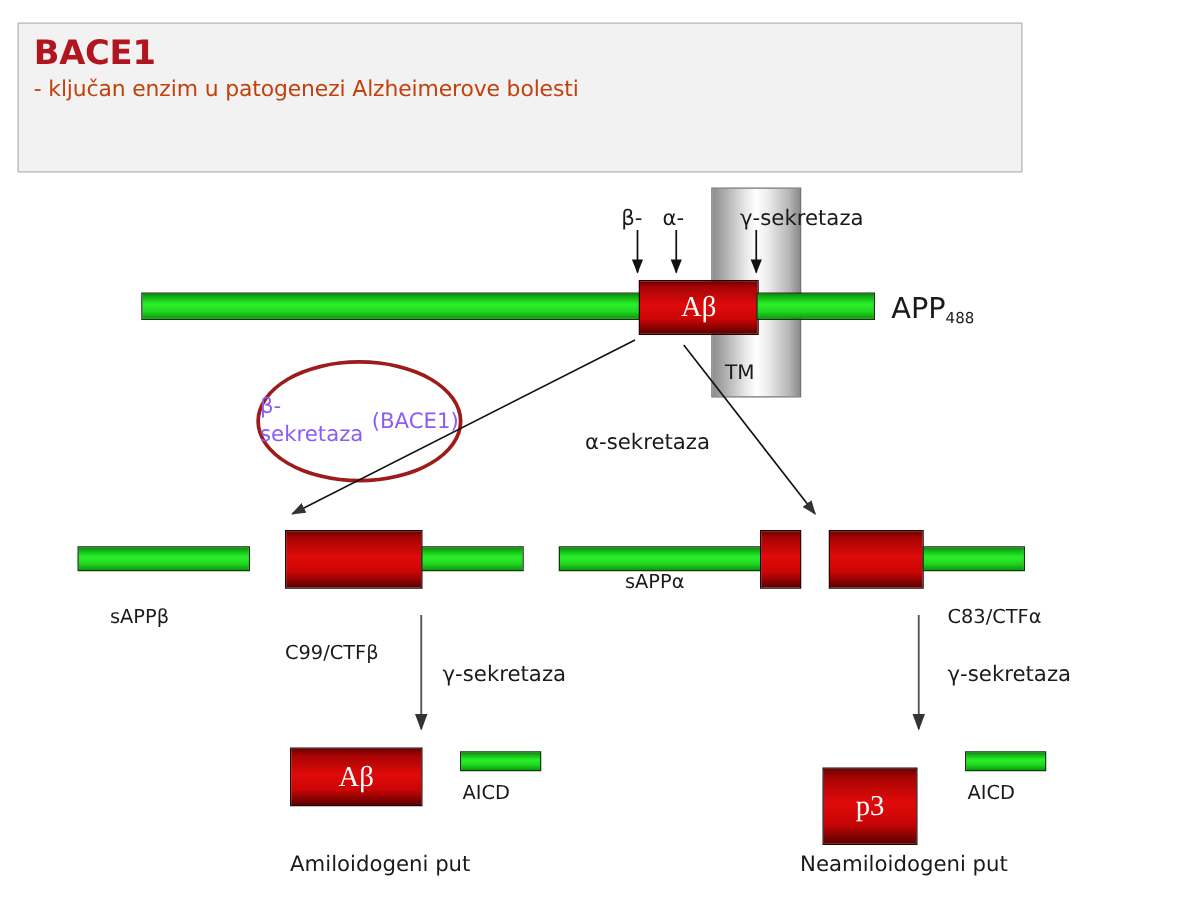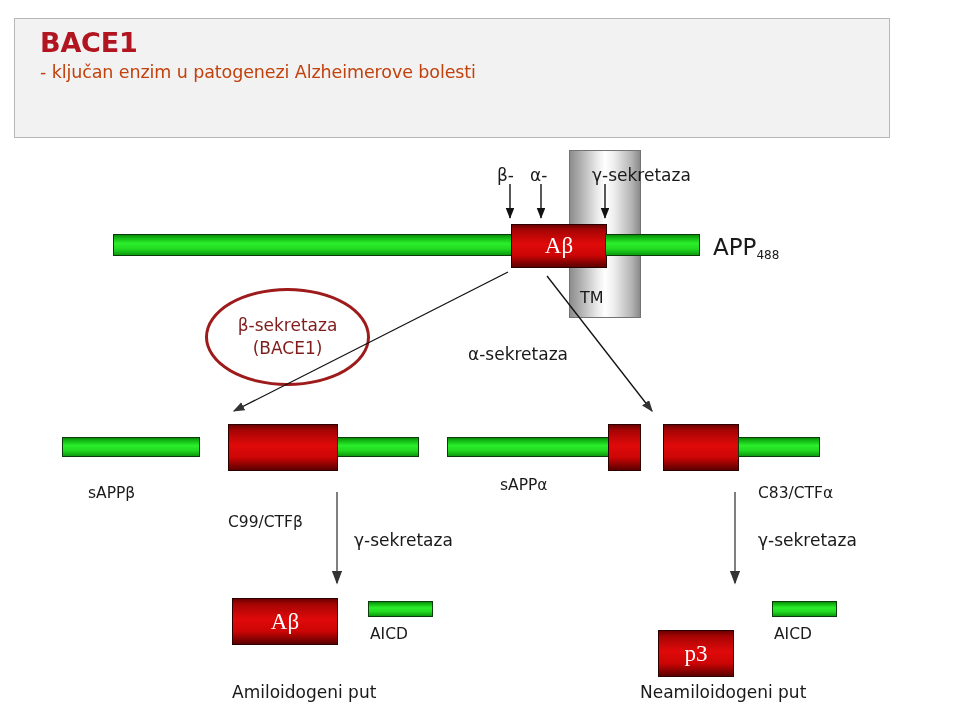--- a/index.html
+++ b/index.html
@@ -14,26 +14,26 @@
     overflow: hidden;
     font-family: "DejaVu Sans", sans-serif;
     color: #111111;
   }
 
   
   .header-box {
     position: absolute;
     left: 14px;
     top: 18px;
-    width: 876px;
+    width: 804px;
     height: 120px;
     background: #f2f2f2;
     border: 1px solid #b7b7b7;
     box-sizing: border-box;
-    padding: 8px 14px 0 25px;
+    padding: 8px 14px 0 12px;
   }
   .header-title {
     color: #b01520;
     font-family: "DejaVu Sans", sans-serif;
     font-weight: bold;
     font-size: 27px;
     line-height: 32px;
     letter-spacing: -0.2px;
   }
   .header-line {
@@ -79,26 +79,26 @@
     color: #1a1a1a;
     white-space: nowrap;
   }
   .label-sm { font-size: 15.5px; }
   .oval {
     position: absolute;
     border: 3px solid #9e1b1b;
     border-radius: 50%;
     box-sizing: border-box;
     display: flex;
-    flex-direction: column;
+    flex-direction: row;
     align-items: center;
     justify-content: center;
     line-height: 23px;
     font-size: 17px;
-    color: #7f1d1d;
+    color: #8b5cf6;
   }
   svg.overlay {
     position: absolute;
     left: 0; top: 0;
     width: 960px; height: 720px;
     pointer-events: none;
   }
   .sub { font-size: 12px; vertical-align: -4px; }
 </style>
 </head>
@@ -133,36 +133,36 @@
 
 <div class="green-bar" style="left:62px; top:437px; width:138px; height:20px;"></div>
 <div class="label label-sm" style="left:88px; top:484px;">sAPPβ</div>
 
 <div class="red-block" style="left:228px; top:424px; width:110px; height:47px;"></div>
 <div class="green-bar" style="left:337px; top:437px; width:82px; height:20px;"></div>
 <div class="label label-sm" style="left:228px; top:484px;margin-top:29px;">C99/CTFβ</div>
 
 <div class="green-bar" style="left:447px; top:437px; width:162px; height:20px;"></div>
 <div class="red-block" style="left:608px; top:424px; width:33px; height:47px;"></div>
-<div class="label label-sm" style="left:500px; top:476px;">sAPPα</div>
+<div class="label label-sm" style="left:500px; top:456px;">sAPPα</div>
 
 <div class="red-block" style="left:663px; top:424px; width:76px; height:47px;"></div>
 <div class="green-bar" style="left:738px; top:437px; width:82px; height:20px;"></div>
 <div class="label label-sm" style="left:758px; top:484px;">C83/CTFα</div>
 
 <div class="label" style="left:354px; top:530px;">γ-sekretaza</div>
 <div class="label" style="left:758px; top:530px;">γ-sekretaza</div>
 
 <div class="red-block" style="left:232px; top:598px; width:106px; height:47px;">
   <span>Aβ</span>
 </div>
 <div class="green-bar" style="left:368px; top:601px; width:65px; height:16px;"></div>
 <div class="label label-sm" style="left:370px; top:625px;">AICD</div>
 
-<div class="red-block" style="left:658px; top:630px; width:76px; height:47px;align-items:center;">
+<div class="red-block" style="left:658px; top:614px; width:76px; height:62px;align-items:center;">
   <span>p3</span>
 </div>
 <div class="green-bar" style="left:772px; top:601px; width:65px; height:16px;"></div>
 <div class="label label-sm" style="left:774px; top:625px;">AICD</div>
 
 <div class="label" style="left:232px; top:682px;">Amiloidogeni put</div>
 <div class="label" style="left:640px; top:682px;">Neamiloidogeni put</div>
 
 <svg class="overlay">
   <defs>

